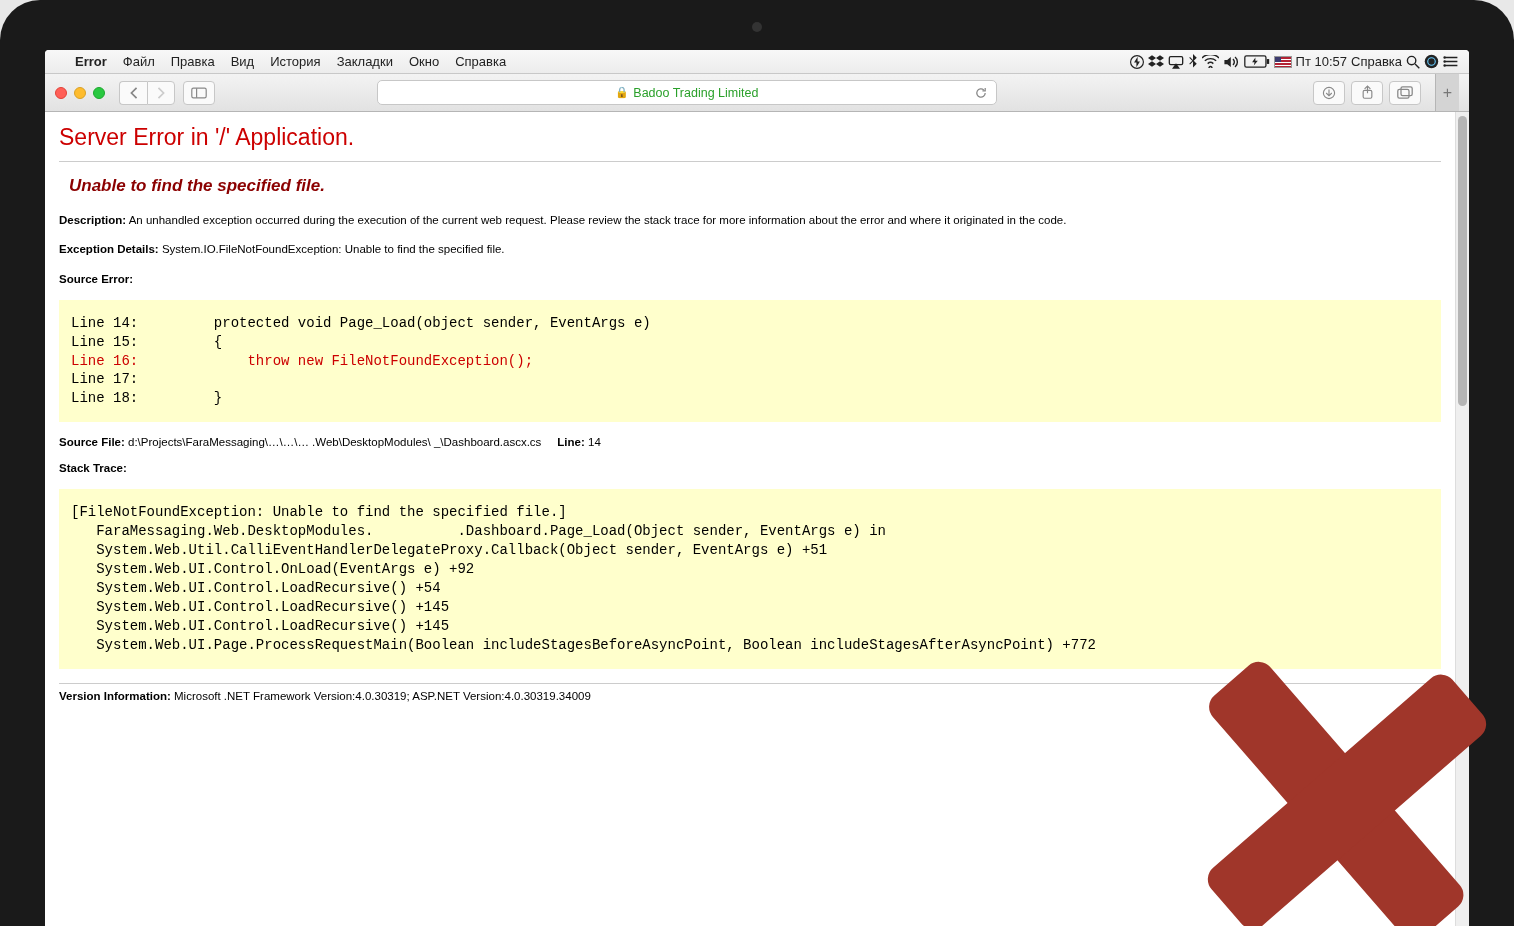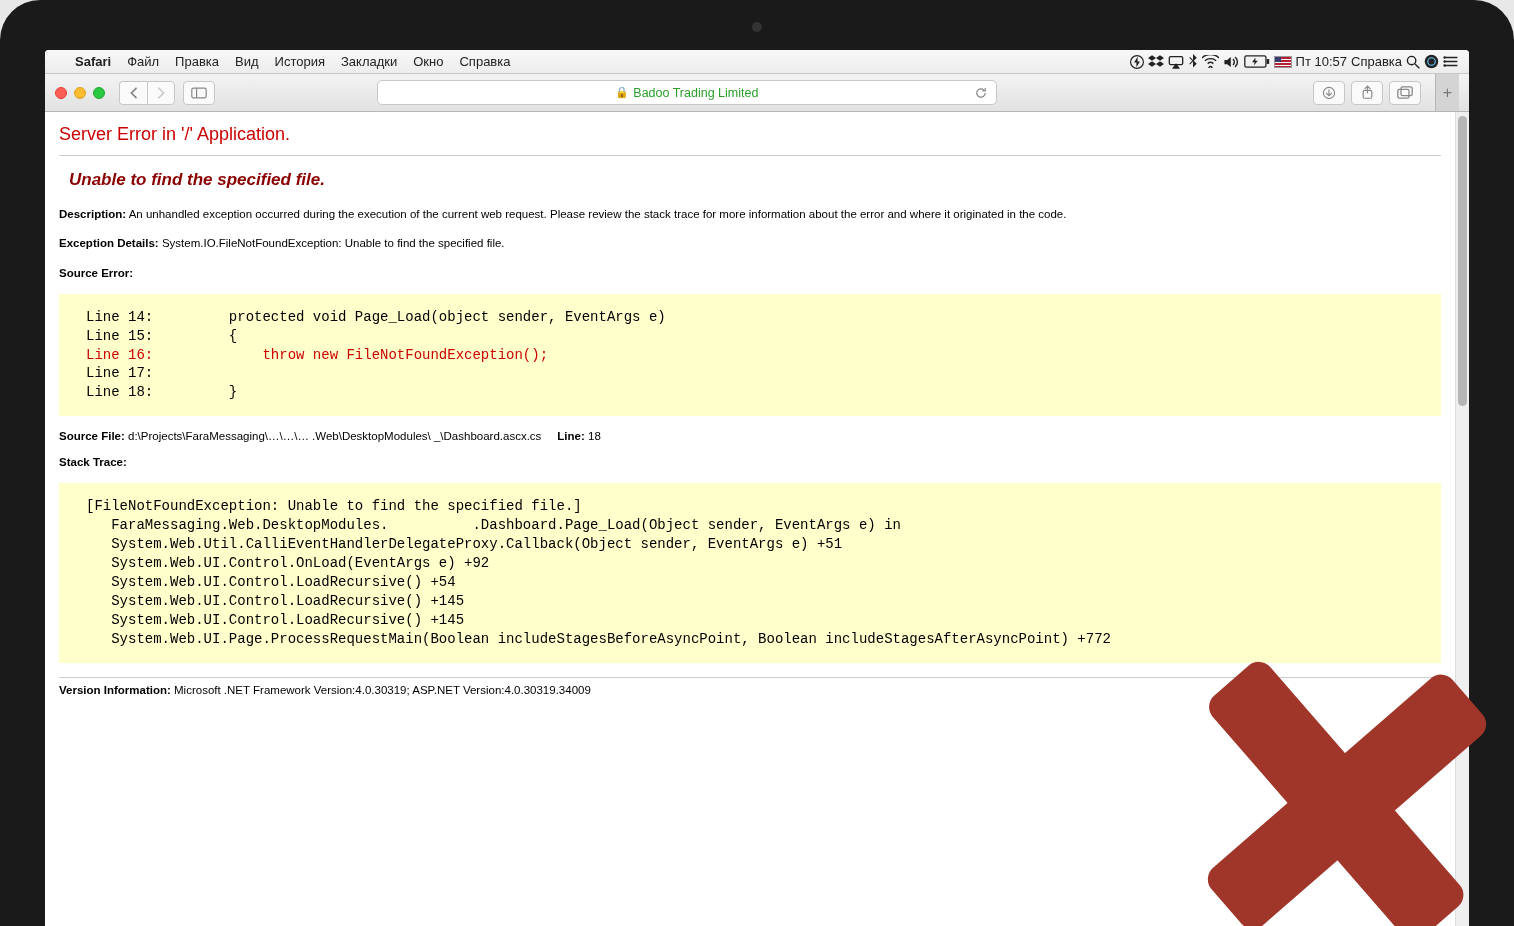--- a/index.html
+++ b/index.html
@@ -124,40 +124,40 @@
   }
   .scrollthumb {
     position:absolute; top:4px; left:2px; right:2px;
     height:290px;
     background:#b5b5b5; border-radius:6px;
   }
   
   .content { padding: 12px 14px; font-family: Verdana, Arial, sans-serif; color:#000; }
   h1.err-title {
     font-family: Verdana, Arial, sans-serif;
-    font-size: 18px;
+    font-size: 23px;
     font-weight: 400;
     color: #cc0000;
     margin-bottom: 10px;
   }
   .hr { border:none; border-top:1px solid #ccc; margin:6px 0 14px 0; }
   h2.sub {
     font-family: Verdana, Arial;
     font-size: 17px;
     font-weight: 700;
     font-style: italic;
     color: #8b0000;
     margin-bottom: 16px;
     margin-left: 10px;
   }
   .kv { font-size: 11.5px; margin-bottom: 12px; line-height:1.5; }
   .kv b { font-weight:700; }
   .codebox {
     background: #ffffcc;
-    padding: 14px 27px;
+    padding: 14px 12px;
     font-family: Consolas, "Courier New", monospace;
     font-size: 14px;
     line-height: 1.35;
     white-space: pre;
     overflow-x: auto;
     margin-bottom: 14px;
   }
   .codebox .errline { color: #cc0000; }
   .srcfile { font-size: 11.5px; margin-bottom:12px; }
   .srcfile b { font-weight:700; }
@@ -176,21 +176,21 @@
 </style>
 </head>
 <body>
 
 <div class="laptop">
   <div class="camera"></div>
   <div class="screen">
 
     <div class="menubar">
       <span class="apple"></span>
-      <span class="appname">Safari</span>
+      <span class="appname">Error</span>
       <span>Файл</span>
       <span>Правка</span>
       <span>Вид</span>
       <span>История</span>
       <span>Закладки</span>
       <span>Окно</span>
       <span>Справка</span>
       <div class="right">
         <span>
           <svg width="14" height="14" viewBox="0 0 24 24">
@@ -341,21 +341,21 @@
 <span>Line 15:         {</span>
 <span class="errline">Line 16:             throw new FileNotFoundException();</span>
 <span>Line 17:</span>
 <span>Line 18:         }</span></div>
 
           <div class="srcfile">
             <b>Source File:</b>
             <span>d:\Projects\FaraMessaging\…\…\…           .Web\DesktopModules\           _\Dashboard.ascx.cs</span>
             &nbsp;&nbsp;&nbsp;
             <b>Line:</b>
-            <span>18</span>
+            <span>14</span>
           </div>
 
           <div class="kv">
             <b>Stack Trace:</b>
           </div>
 
           <div class="codebox">[FileNotFoundException: Unable to find the specified file.]
    FaraMessaging.Web.DesktopModules.          .Dashboard.Page_Load(Object sender, EventArgs e) in 
    System.Web.Util.CalliEventHandlerDelegateProxy.Callback(Object sender, EventArgs e) +51
    System.Web.UI.Control.OnLoad(EventArgs e) +92

